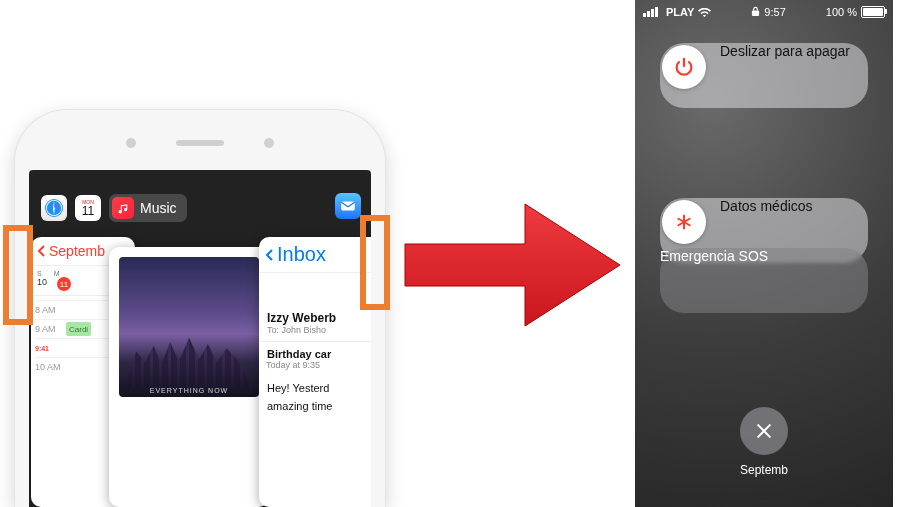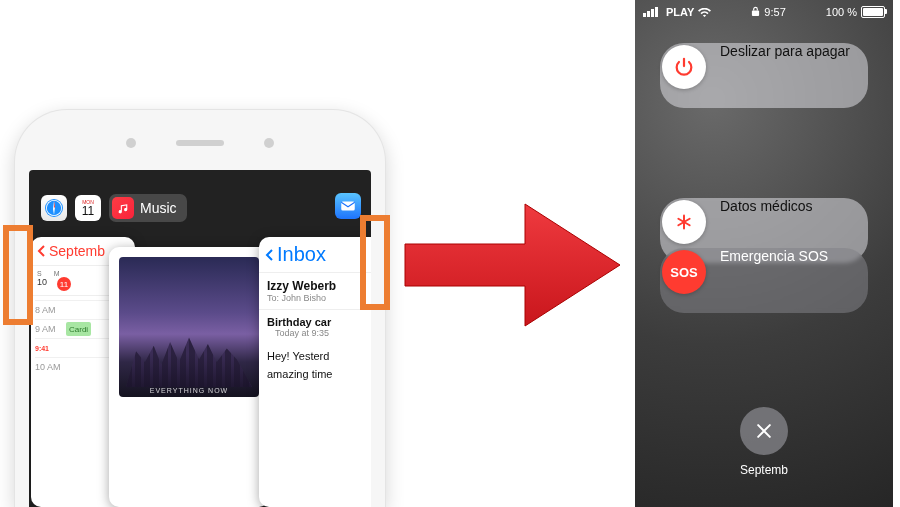--- a/index.html
+++ b/index.html
@@ -135,24 +135,24 @@
       repeating-linear-gradient(90deg, #2b2140 0 6px, #3a2c55 6px 9px);
     clip-path: polygon(0% 100%, 8% 35%, 15% 55%, 22% 25%, 28% 60%, 35% 18%, 42% 55%, 50% 10%, 58% 50%, 65% 22%, 72% 55%, 80% 30%, 88% 50%, 100% 100%);
   }
   .card.music .caption{position:absolute;bottom:3px;left:0;right:0;text-align:center;color:#fff;font-size:7px;letter-spacing:1px;opacity:.8;}
 
   .card.mail {
     left: 230px; top: 48px; width: 140px; height: 270px;
   }
   .card.mail .mail-header{display:flex;align-items:center;gap:4px;color:#007aff;font-size:20px;padding:6px 6px;border-bottom:1px solid #eee;}
   .card.mail .msg{border-bottom:1px solid #eee;padding:6px 8px;}
-  .card.mail .from{font-size:12px;font-weight:700;color:#111;}
+  .card.mail .from{font-size:12px;font-weight:700;color:#111;margin-top:32px;}
   .card.mail .to{font-size:9px;color:#888;}
   .card.mail .subj{font-size:11px;font-weight:700;color:#111;padding:6px 8px 0;}
-  .card.mail .when{font-size:9px;color:#888;padding:0 16px 6px;}
+  .card.mail .when{font-size:9px;color:#888;padding:0 7px 6px;}
   .card.mail .body{font-size:11px;color:#111;padding:6px 8px 0;}
 
   
   .arrow-wrap{
     position:absolute;
     left:400px; top:200px;
     width:225px; height:130px;
   }
   .arrow-wrap svg{display:block;}
 
@@ -387,23 +387,20 @@
             <g transform="rotate(120)">
               <rect x="-1.2" y="-9" width="2.4" height="18" rx="1.2"></rect>
             </g>
           </g>
         </svg>
     </span>
     <span class="txt">Datos médicos</span>
   </div>
 
   <div class="pill dark sos">
-    <span class="knob">
-      <span class="sos-text">SOS</span>
-    </span>
     <span class="txt">Emergencia SOS</span>
   </div>
 
   <div class="cancel">
     <span class="btn">
       <svg width="20" height="20" viewBox="0 0 24 24" stroke="#fff" stroke-width="2.4" stroke-linecap="round">
           <path d="M5 5l14 14M19 5 5 19"></path>
         </svg>
     </span>
     <span class="lbl">Septemb</span>

